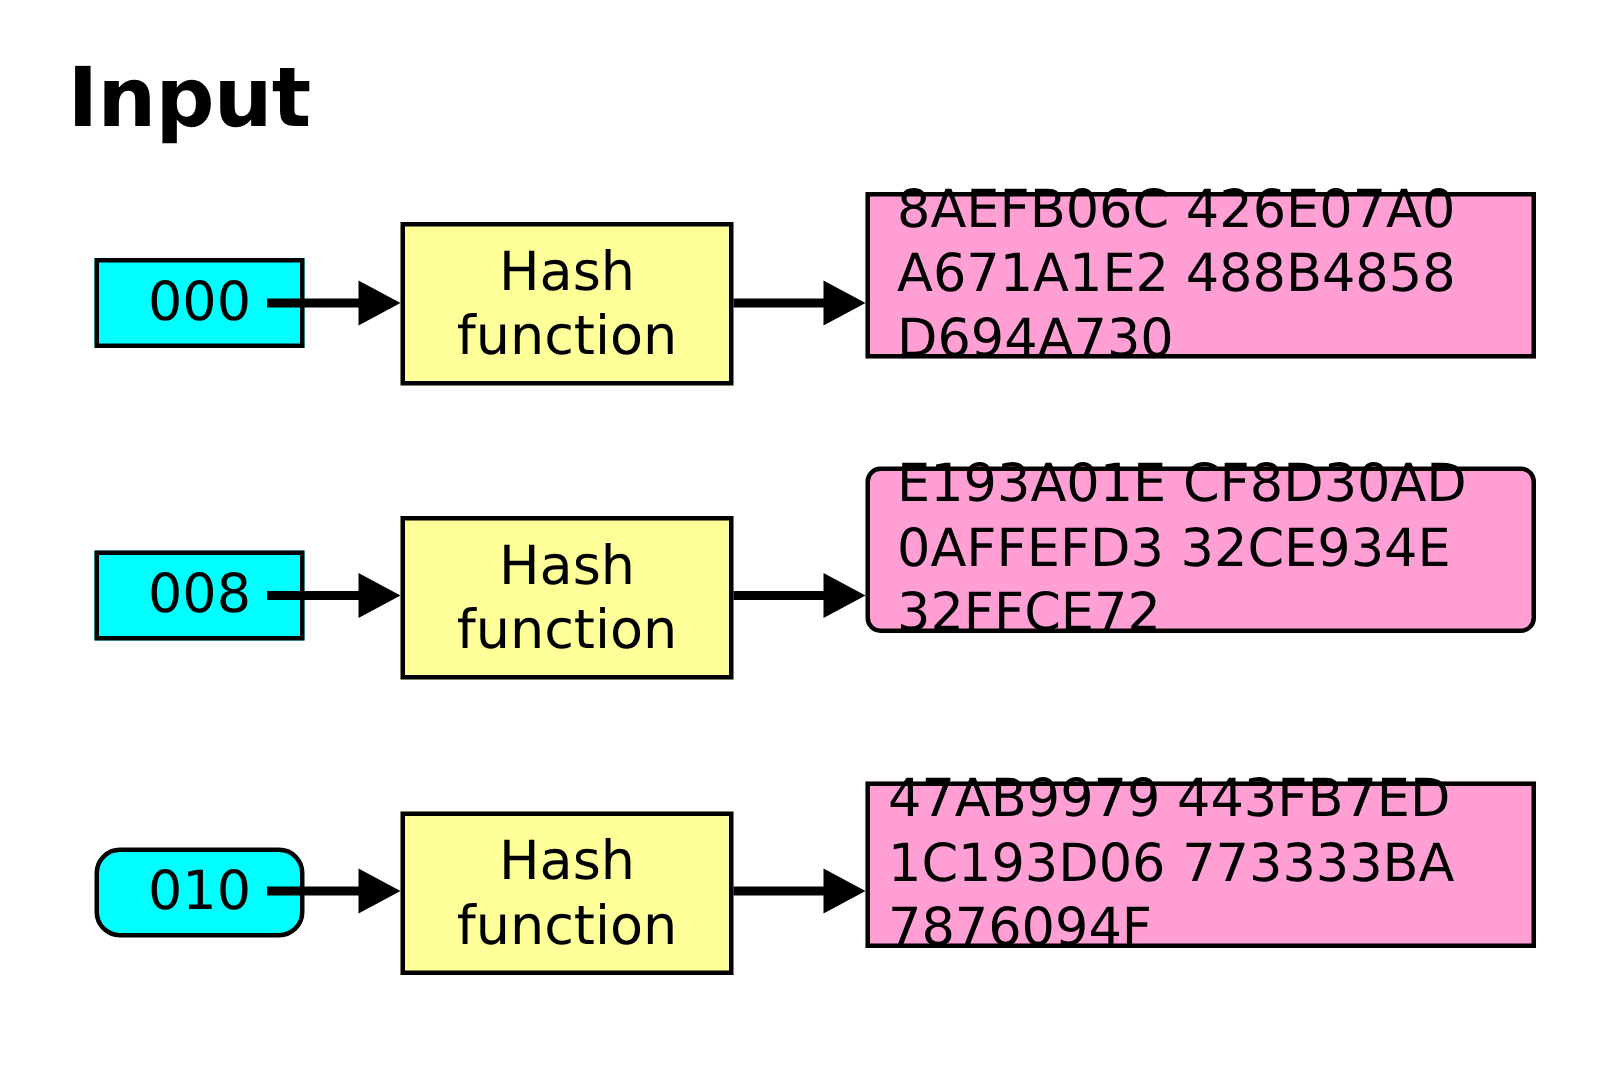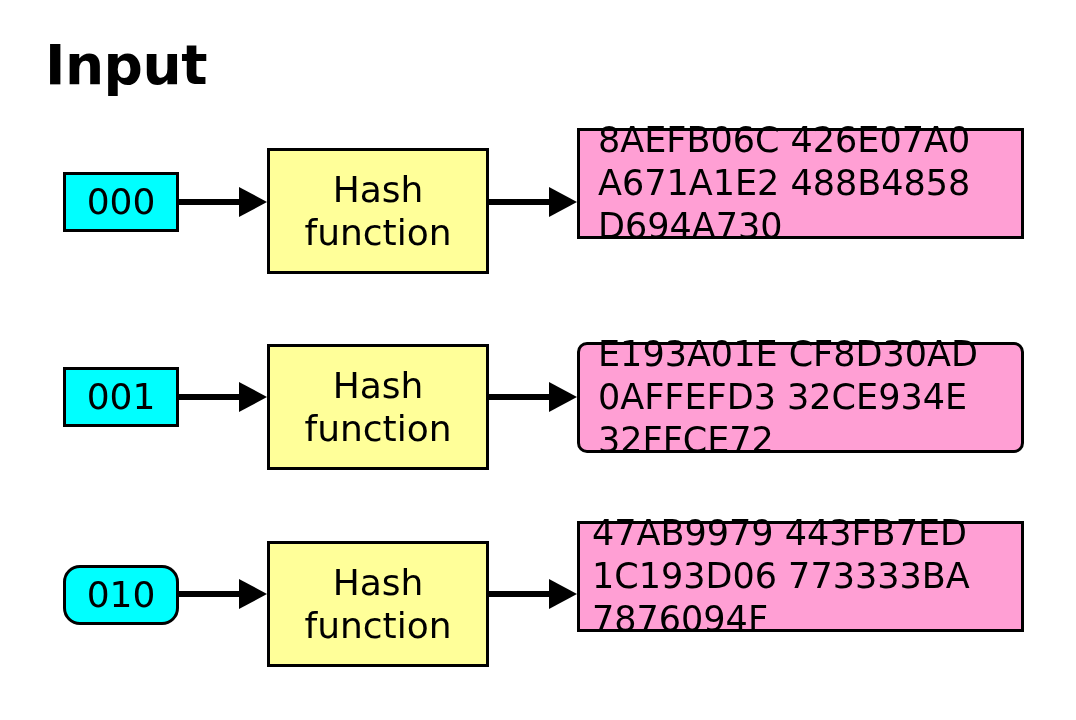--- a/index.html
+++ b/index.html
@@ -40,33 +40,33 @@
     align-items: center;
     color: #000000;
   }
 
   .node-input {
     background: #00ffff;
     justify-content: center;
     font-size: 36px;
     line-height: 36px;
     left: 63px;
-    width: 116px;
+    width: 140px;
     height: 60px;
   }
 
   .node-function {
     background: #ffff99;
     justify-content: center;
     text-align: center;
     font-size: 36px;
     line-height: 43px;
     left: 267px;
     width: 222px;
-    height: 126px;
+    height: 109px;
   }
 
   .node-hash {
     background: #ff9fd4;
     justify-content: flex-start;
     align-items: center;
     left: 577px;
     width: 447px;
     height: 111px;
     padding: 0 0 0 18px;
@@ -78,21 +78,21 @@
   
   .row1 .node-input    { top: 172px; }
   .row2 .node-input    { top: 367px; }
   .row3 .node-input    { top: 565px; border-radius: 17px; }
 
   .row1 .node-function { top: 148px; }
   .row2 .node-function { top: 344px; }
   .row3 .node-function { top: 541px; }
 
   .row1 .node-hash     { top: 128px; }
-  .row2 .node-hash     { top: 342px; border-radius: 10px; }
+  .row2 .node-hash     { top: 311px; border-radius: 10px; }
   .row3 .node-hash     { top: 521px; padding-left: 12px; }
 
   
   .arrow {
     position: absolute;
     height: 0;
   }
   .arrow .shaft {
     position: absolute;
     left: 0;
@@ -144,21 +144,21 @@
       <div class="shaft"></div>
       <div class="head"></div>
     </div>
 
     <div class="node node-hash">8AEFB06C 426E07A0
 A671A1E2 488B4858
 D694A730</div>
   </div>
 
   <div class="row2">
-    <div class="node node-input">001</div>
+    <div class="node node-input">008</div>
 
     <div class="arrow arrow-in">
       <div class="shaft"></div>
       <div class="head"></div>
     </div>
 
     <div class="node node-function">Hash
 function</div>
 
     <div class="arrow arrow-out">

